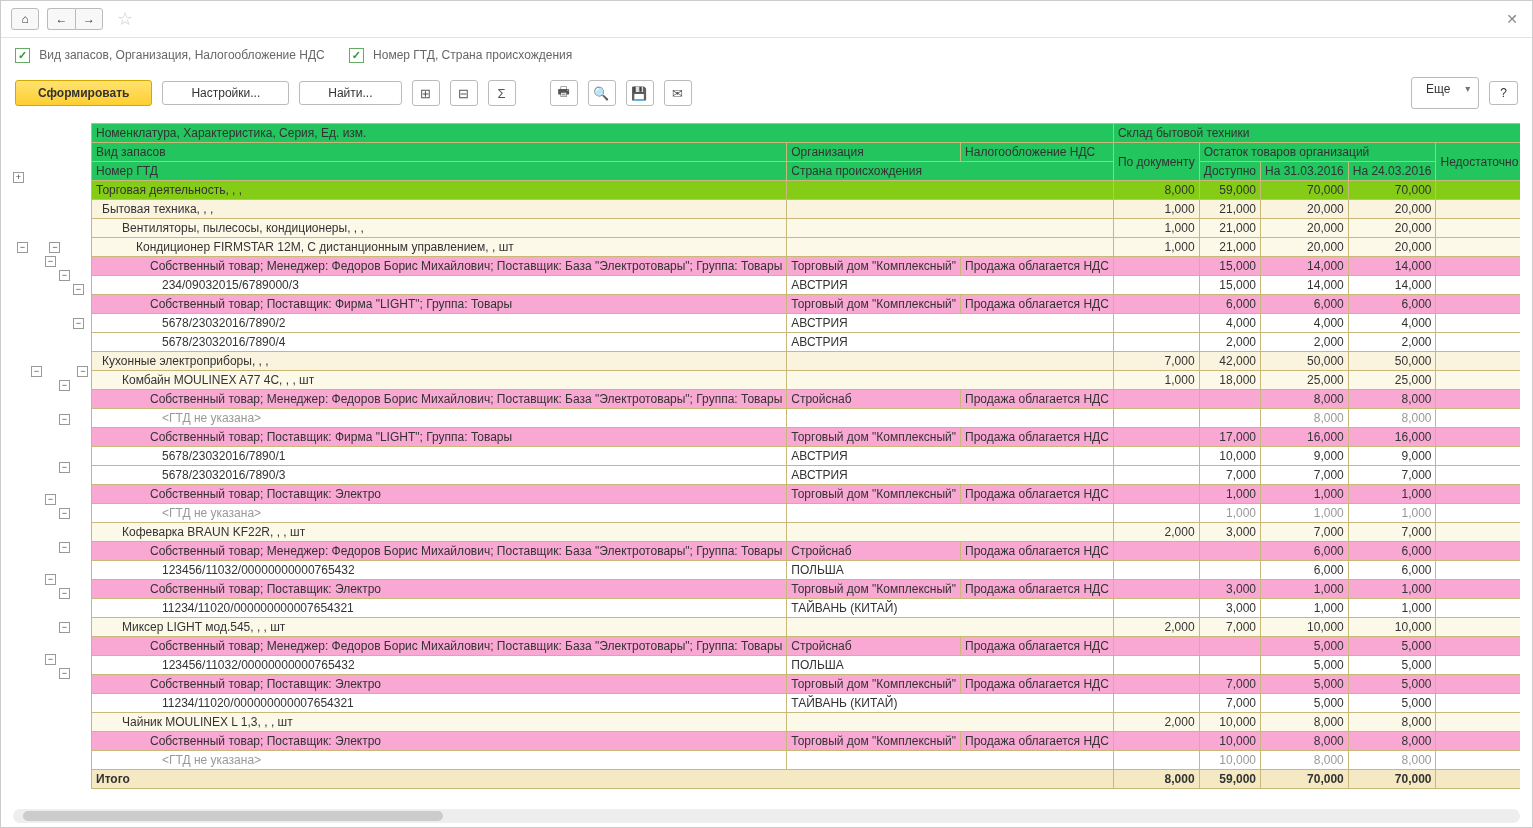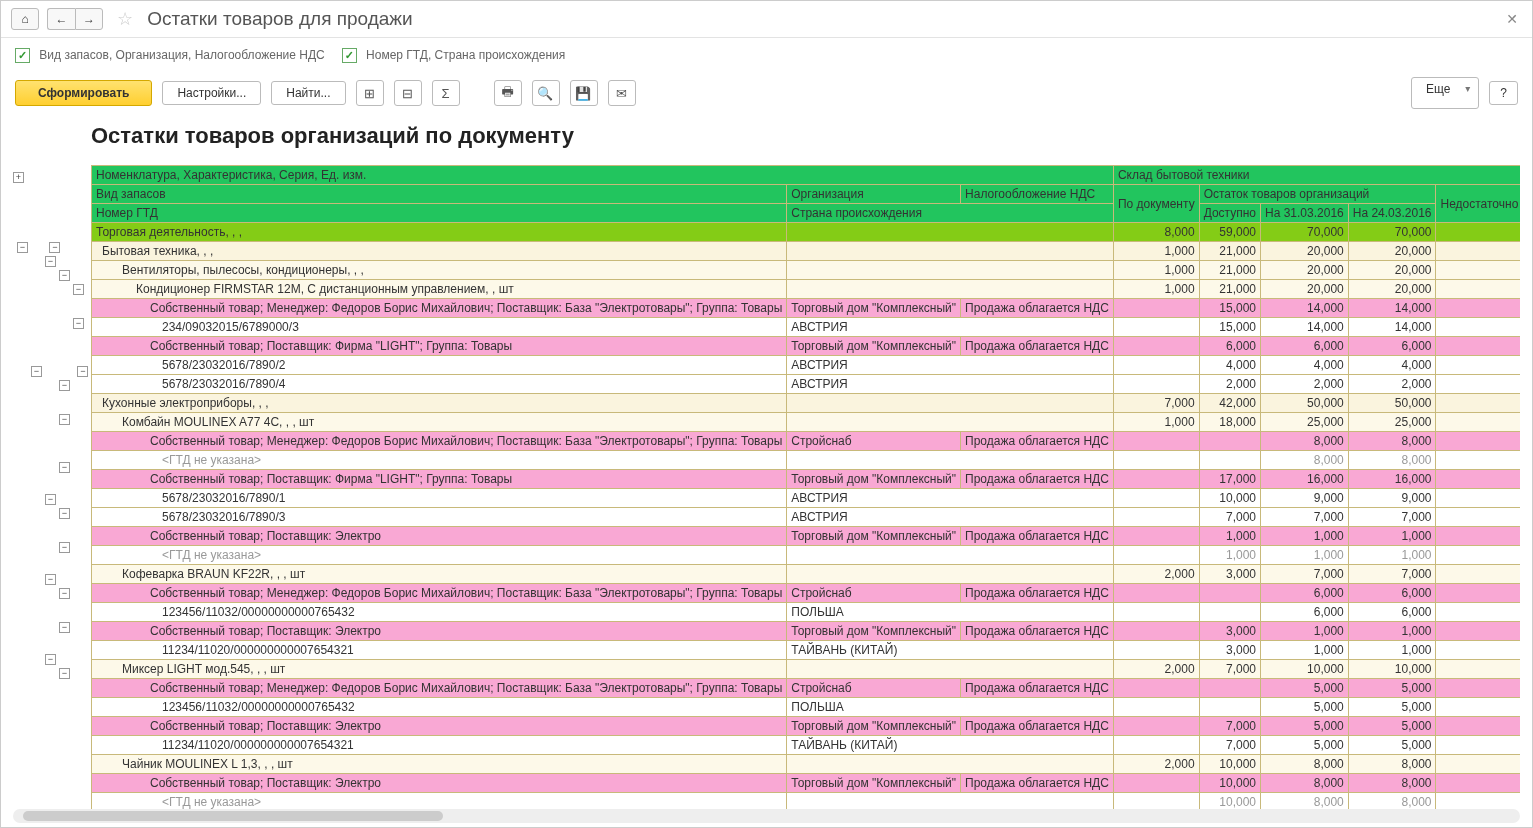--- a/index.html
+++ b/index.html
@@ -6,26 +6,26 @@
   body { font-family: Arial, sans-serif; font-size: 12px; background:#fff; color:#333; }
   .window { display:flex; flex-direction:column; height:828px; width:1533px; border:1px solid #ccc; }
   .title-bar { display:flex; align-items:center; gap:8px; padding:6px 10px; border-bottom:1px solid #e3e3e3; }
   .nav-btn { width:28px; height:22px; border:1px solid #bbb; border-radius:3px; background:#f8f8f8; display:flex; align-items:center; justify-content:center; font-size:12px; cursor:pointer; }
   .nav-group { display:flex; }
   .nav-group .nav-btn:first-child{border-radius:3px 0 0 3px;border-right:none}
   .nav-group .nav-btn:last-child{border-radius:0 3px 3px 0}
   .star-icon{color:#ccc;font-size:18px;padding:0 6px;cursor:pointer}
   .title-text{font-size:19px;color:#555}
   .close-icon{margin-left:auto;font-size:14px;color:#888;cursor:pointer;padding:4px}
-  .filter-bar{display:flex;align-items:flex-end;gap:17px;padding:10px 14px}
+  .filter-bar{display:flex;align-items:flex-end;gap:24px;padding:10px 14px}
   .chk{width:15px;height:15px;border:1px solid #6a6;background:#fff;display:inline-flex;align-items:center;justify-content:center;color:#393;font-weight:bold;font-size:11px;cursor:pointer}
   .filter-label{color:#666;margin-left:6px}
   .toolbar{display:flex;align-items:center;gap:10px;padding:4px 14px 8px}
   .btn-yellow{background:linear-gradient(#ffe270,#ffcf30);border:1px solid #d4a800;color:#333;font-size:12px;padding:5px 22px;border-radius:3px;cursor:pointer;font-weight:bold}
-  .btn{background:#fff;border:1px solid #bbb;border-radius:3px;padding:4px 14px;font-size:12px;cursor:pointer;color:#333}
+  .btn{background:#fff;border:1px solid #bbb;border-radius:3px;padding:4px 28px;font-size:12px;cursor:pointer;color:#333}
   .iconbtn{width:28px;height:26px;border:1px solid #bbb;border-radius:3px;background:#fff;display:inline-flex;align-items:center;justify-content:center;cursor:pointer;font-size:13px;color:#555}
   .tb-spacer{flex:1}
   .btn-more{padding:4px 28px 12px 14px;position:relative}
   .btn-more::after{content:"▾";position:absolute;right:8px;top:5px;color:#777;font-size:10px}
   .report-wrap{flex:1;overflow:auto;padding:6px 12px 6px 12px}
   .outer{display:flex}
   .tree-box{width:78px;flex-shrink:0;padding-top:46px}
   .tbox{width:11px;height:11px;border:1px solid #999;display:inline-flex;align-items:center;justify-content:center;font-size:9px;line-height:9px;color:#444;cursor:pointer;background:#fff;margin: 3px 0 0 0}
   .report-title{font-size:22px;font-weight:bold;color:#222;margin-bottom:16px}
   table{border-collapse:collapse;width:100%}
@@ -52,21 +52,20 @@
 <body>
 
 <div class="window">
   <div class="title-bar">
     <div class="nav-btn">⌂</div>
     <div class="nav-group">
       <div class="nav-btn">←</div>
       <div class="nav-btn">→</div>
     </div>
     <span class="star-icon">☆</span>
-    <span class="title-text">Остатки товаров для продажи</span>
     <span class="close-icon">✕</span>
   </div>
 
   <div class="filter-bar">
     <div>
       <span class="chk">✓</span>
       <span class="filter-label">Вид запасов, Организация, Налогообложение НДС</span>
     </div>
     <div>
       <span class="chk">✓</span>
@@ -120,21 +119,20 @@
         <div class="tbox" style="margin-left:32px">−</div>
         <div class="tbox" style="margin-left:46px">−</div>
         <div style="height:20px"></div>
         <div class="tbox" style="margin-left:46px">−</div>
         <div style="height:18px"></div>
         <div class="tbox" style="margin-left:32px">−</div>
         <div class="tbox" style="margin-left:46px">−</div>
       </div>
 
       <div class="content-col">
-        <div class="report-title">Остатки товаров организаций по документу</div>
 
         <table>
           <colgroup>
             <col style="width:490px">
               <col style="width:195px">
               <col style="width:160px">
             <col style="width:78px">
               <col style="width:70px">
               <col style="width:95px">
               <col style="width:95px">

